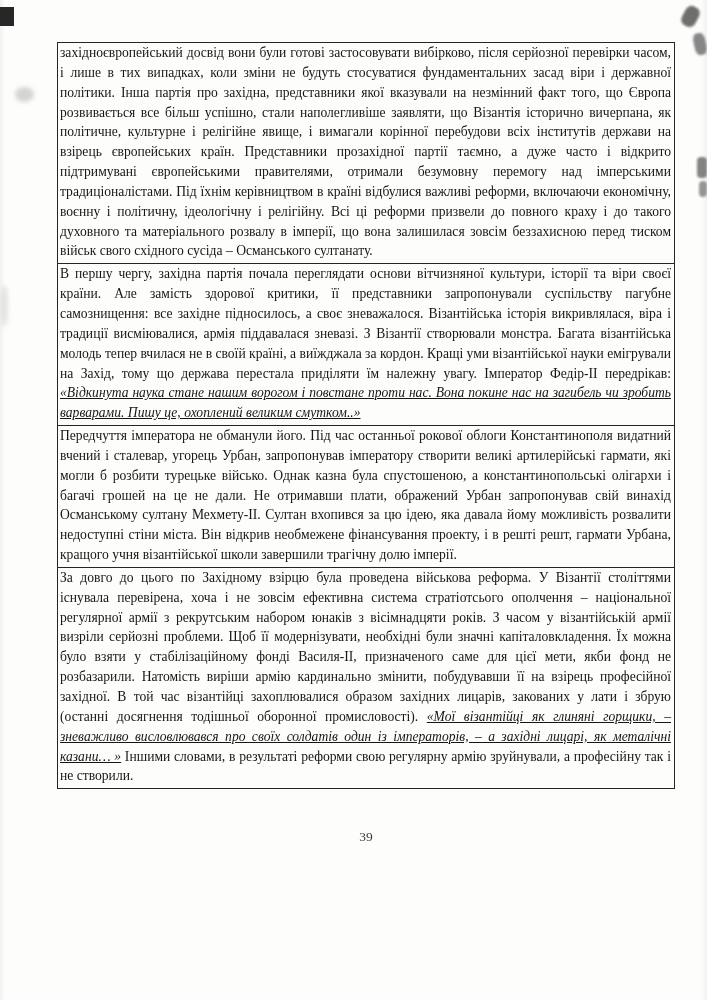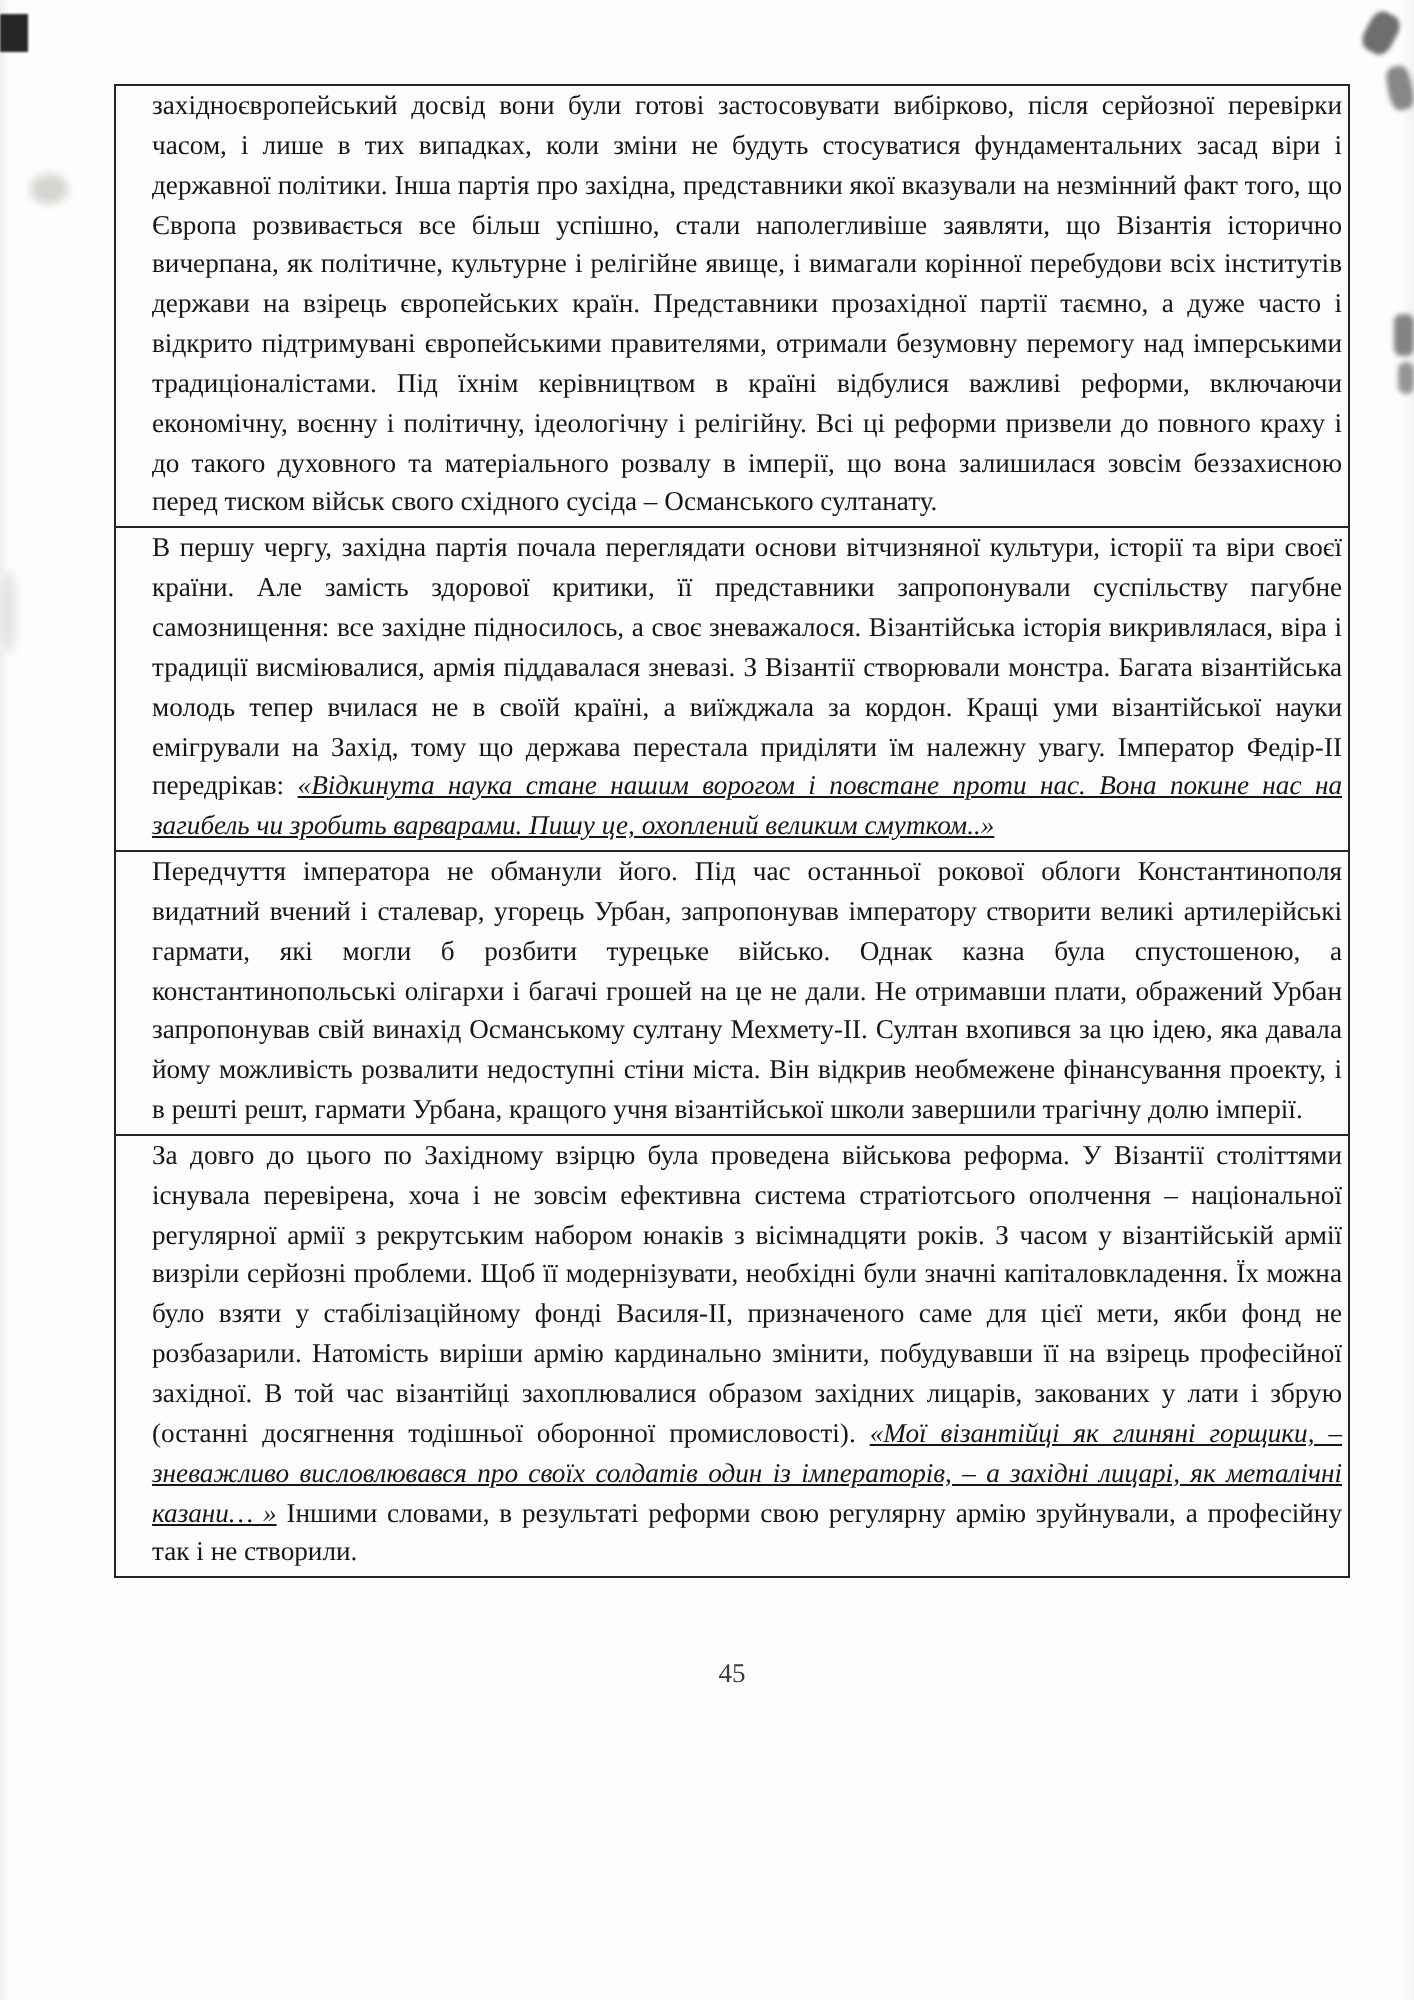--- a/index.html
+++ b/index.html
@@ -28,21 +28,21 @@
   .text-block {
     position: absolute;
     left: 57px;
     top: 42px;
     width: 618px;
   }
 
   .para-cell {
     box-sizing: border-box;
     border: 1px solid #252525;
-    padding: 0 3px 2px 18px;
+    padding: 0 3px 2px 2px;
     font-size: 13.6px;
     line-height: 19.85px;
     text-align: justify;
     color: #161616;
     background: #fdfdfc;
   }
   .para-cell + .para-cell { margin-top: -1px; }
 
   .italic { font-style: italic; text-decoration: underline; }
 
@@ -95,15 +95,15 @@
     <div class="para-cell">
       <span>Передчуття імператора не обманули його. Під час останньої рокової облоги Константинополя видатний  вчений і сталевар, угорець Урбан, запропонував імператору створити великі артилерійські гармати, які могли б розбити турецьке військо. Однак казна була спустошеною, а константинопольські олігархи і багачі грошей на це не дали. Не отримавши плати, ображений Урбан запропонував свій винахід Османському султану Мехмету-II. Султан вхопився за цю ідею, яка давала йому можливість розвалити недоступні стіни міста. Він відкрив необмежене фінансування проекту, і в решті решт, гармати Урбана, кращого учня візантійської школи завершили трагічну долю імперії.</span>
     </div>
 
     <div class="para-cell">
       <span>За довго до цього по Західному взірцю була проведена військова реформа. У Візантії століттями існувала перевірена, хоча і не зовсім ефективна система стратіотсього ополчення – національної регулярної армії з рекрутським набором юнаків з вісімнадцяти років. З часом у візантійській армії визріли серйозні проблеми. Щоб її модернізувати, необхідні були значні капіталовкладення. Їх можна було взяти у стабілізаційному фонді Василя-II, призначеного саме для цієї мети, якби фонд не розбазарили. Натомість виріши армію кардинально змінити, побудувавши її на взірець професійної західної. В той час візантійці захоплювалися образом західних лицарів, закованих у лати і збрую (останні досягнення тодішньої оборонної промисловості). </span><span class="italic">«Мої візантійці як глиняні горщики, – зневажливо висловлювався про своїх солдатів один із імператорів, – а західні лицарі, як металічні казани… »</span><span> Іншими словами, в результаті реформи свою регулярну армію зруйнували, а професійну так і не створили.</span>
     </div>
 
   </div>
 
-  <div class="page-number">45</div>
+  <div class="page-number">39</div>
 
 </div>
 
 </body></html>

